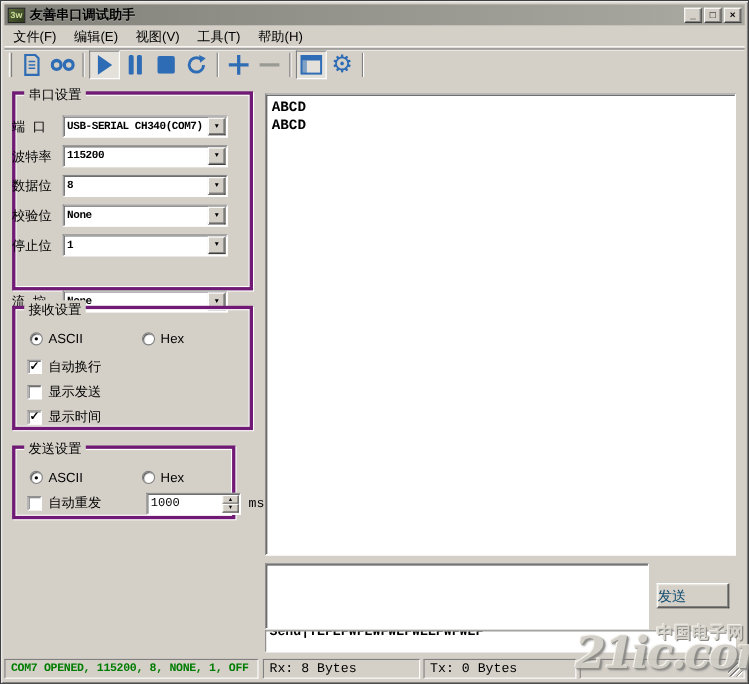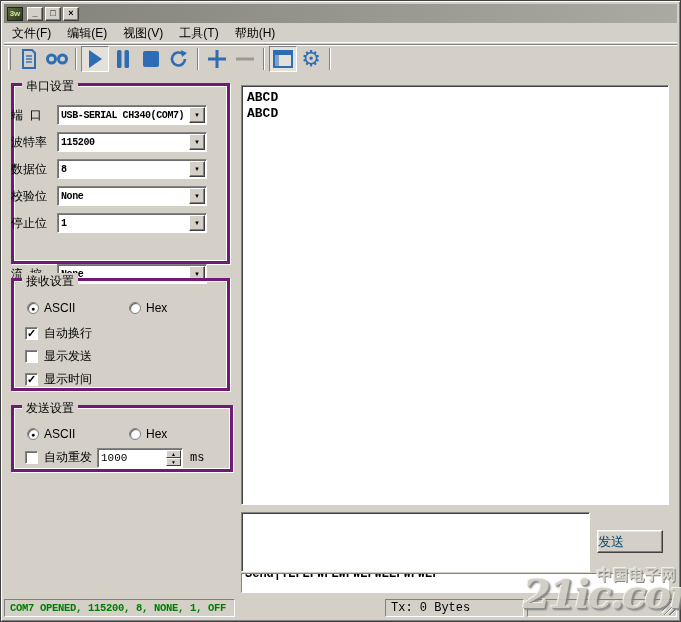--- a/index.html
+++ b/index.html
@@ -52,21 +52,21 @@
   
   .radio { width:12px; height:12px; border-radius:50%; background:#fff; border:1px solid #808080;
     box-shadow:inset 1px 1px 1px #555; display:inline-flex; align-items:center; justify-content:center;
     font-size:7px; line-height:7px; color:#000; margin-right:5px; }
   .checkbox { width:13px; height:13px; background:#fff; border:1px solid; border-color:#848484 #fff #fff #848484;
     box-shadow:inset 1px 1px 0 #6e6e6e; display:inline-flex; align-items:center; justify-content:center;
     font-size:11px; font-weight:bold; line-height:11px; color:#000; margin-right:6px; }
   .opt-row { position:absolute; display:flex; align-items:center; color:#000; }
 
   .spinner { width:86px; height:20px; background:#fff; border:1px solid; border-color:#848484 #fff #fff #848484;
-    box-shadow:inset 1px 1px 0 #6e6e6e; display:flex; align-items:center; }
+    box-shadow:inset 1px 1px 0 #6e6e6e; display:flex; align-items:center;margin-left:36px; }
   .spinner-value { flex:1; font-family:"Liberation Mono", monospace; font-size:11px; padding-left:3px; color:#000; }
   .spin-btns { display:flex; flex-direction:column; margin-right:1px; }
   .spin-btn { width:15px; height:8px; background:#d4d0c8; border:1px solid; border-color:#fff #404040 #404040 #fff;
     font-size:5px; line-height:6px; text-align:center; color:#000; }
 
   
   .rx-display { position:absolute; left:240px; top:84px; width:428px; height:420px; background:#fff;
     border:1px solid; border-color:#848484 #fff #fff #848484; box-shadow:inset 1px 1px 0 #404040;
     padding:4px 5px; font-family:"Liberation Mono", monospace; font-weight:bold; font-size:13px;
     line-height:16px; color:#000; white-space:pre; overflow:hidden; }
@@ -104,20 +104,21 @@
 
   svg { display:block; }
 </style>
 </head>
 <body>
 
 <div class="window">
 
   <div class="titlebar">
     <div class="app-icon">3w</div>
+    <div class="title-text">友善串口调试助手</div>
     <div class="win-btns">
       <div class="win-btn">_</div>
       <div class="win-btn">□</div>
       <div class="win-btn">×</div>
     </div>
   </div>
 
   <div class="menubar">
     <div class="menu-item">文件(F)</div>
     <div class="menu-item">编辑(E)</div>
@@ -272,21 +273,21 @@
   </div>
   <div class="opt-row" style="left:24px; top:347px;">
     <span class="checkbox"></span>
     <span>显示发送</span>
   </div>
   <div class="opt-row" style="left:24px; top:370px;">
     <span class="checkbox">✓</span>
     <span>显示时间</span>
   </div>
 
-  <div class="groupbox" style="left:10px; top:404px; width:222px; height:67px;">
+  <div class="groupbox" style="left:10px; top:404px; width:203px; height:67px;">
     <span class="group-title">发送设置</span>
   </div>
   <div class="opt-row" style="left:26px; top:426px;">
     <span class="radio">●</span>
     <span>ASCII</span>
   </div>
   <div class="opt-row" style="left:128px; top:426px;">
     <span class="radio"></span>
     <span>Hex</span>
   </div>
@@ -310,20 +311,21 @@
 
   <div class="tx-input"></div>
   <div class="send-btn">发送</div>
 
   <div class="history-strip">
     <div class="history-text">Send|TEFEFWFEWFWEFWEEFWFWEF</div>
   </div>
 
   <div class="statusbar">
     <div class="status-seg seg-conn">COM7 OPENED, 115200, 8, NONE, 1, OFF</div>
+    <div class="status-seg seg-rx">Rx: 8 Bytes</div>
     <div class="status-seg seg-tx">Tx: 0 Bytes</div>
     <div class="status-seg seg-extra">
       <div class="resize-grip"></div>
     </div>
   </div>
 
   <div class="watermark">
     <span class="wm-cn">中国电子网</span>
     <span class="wm-brand">21ic.com</span>
   </div>

